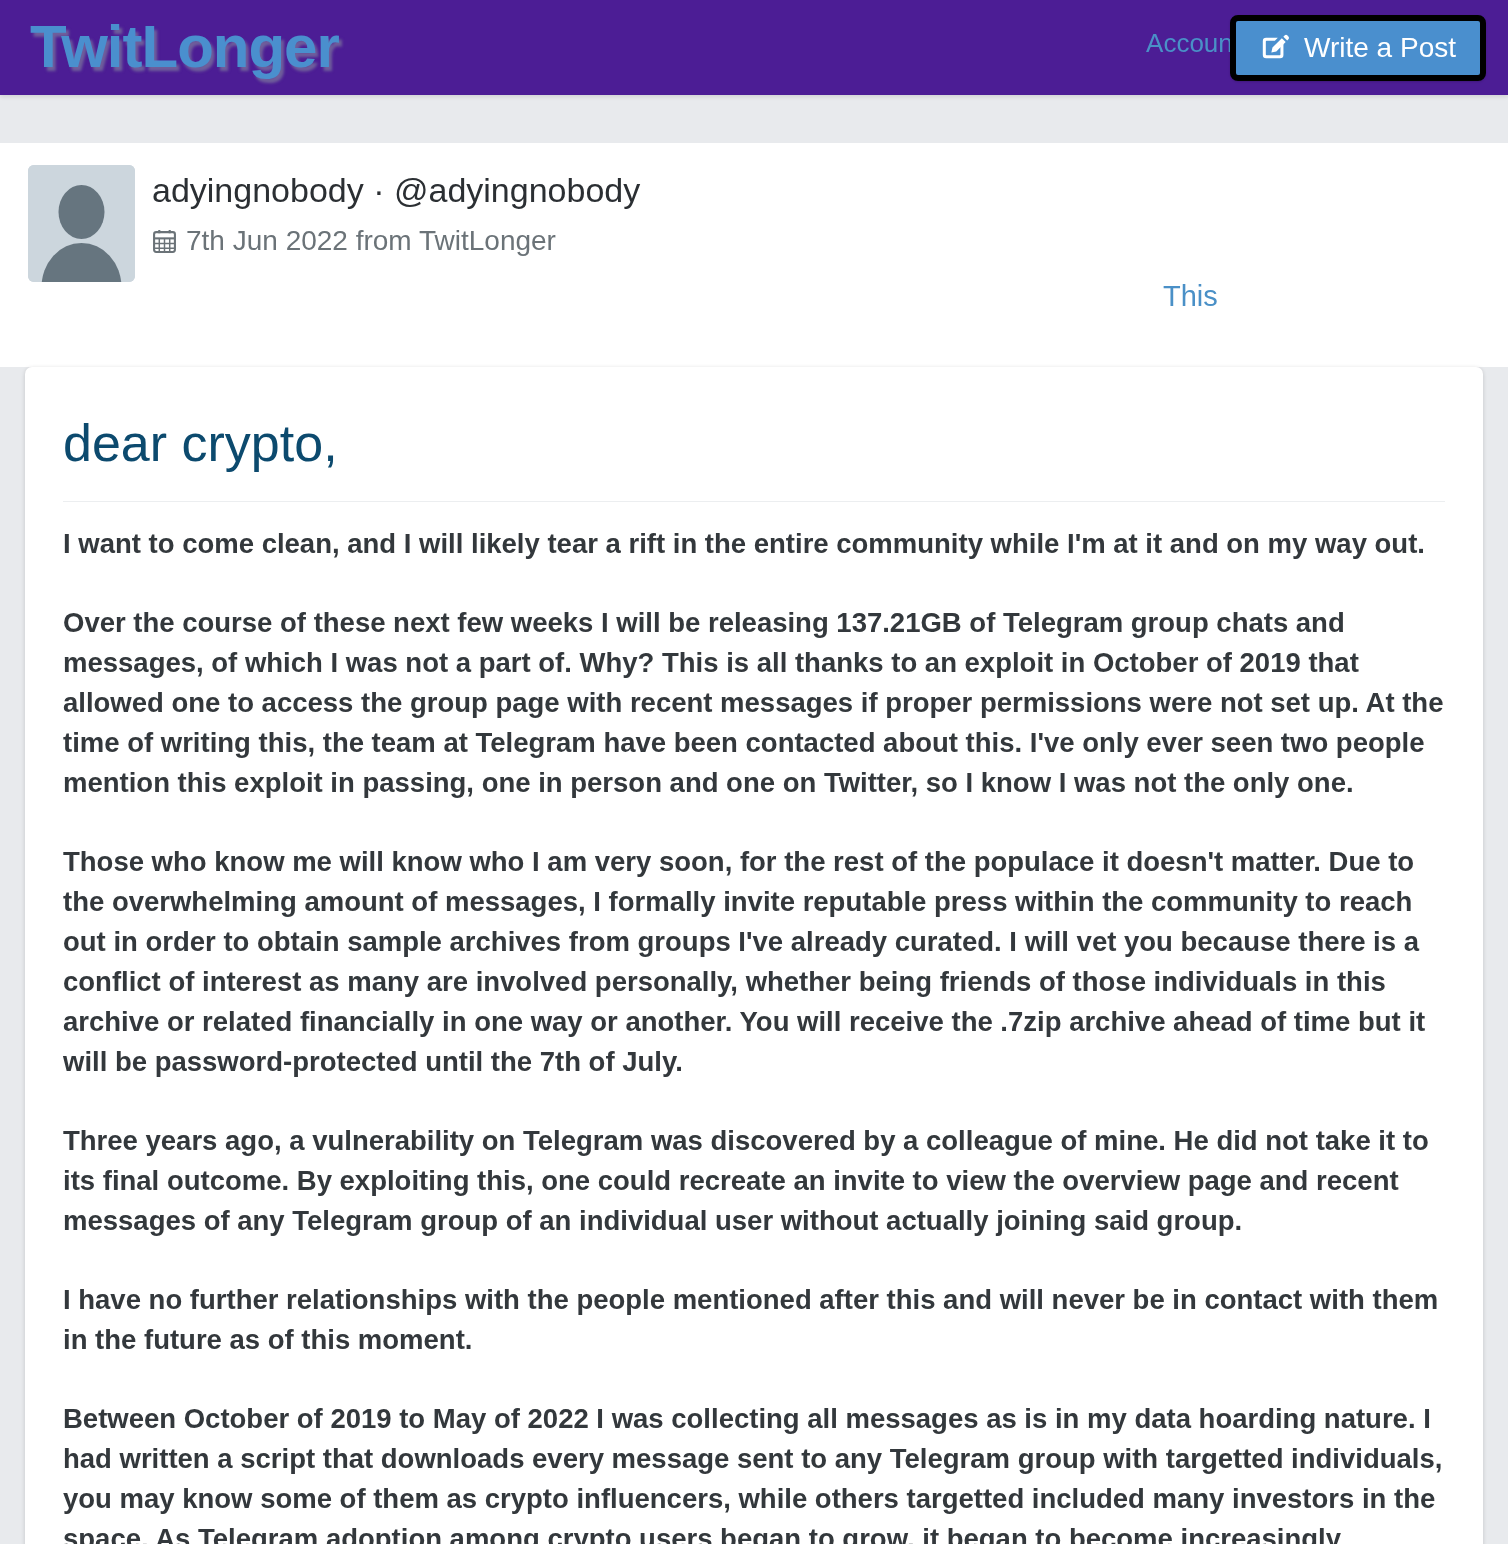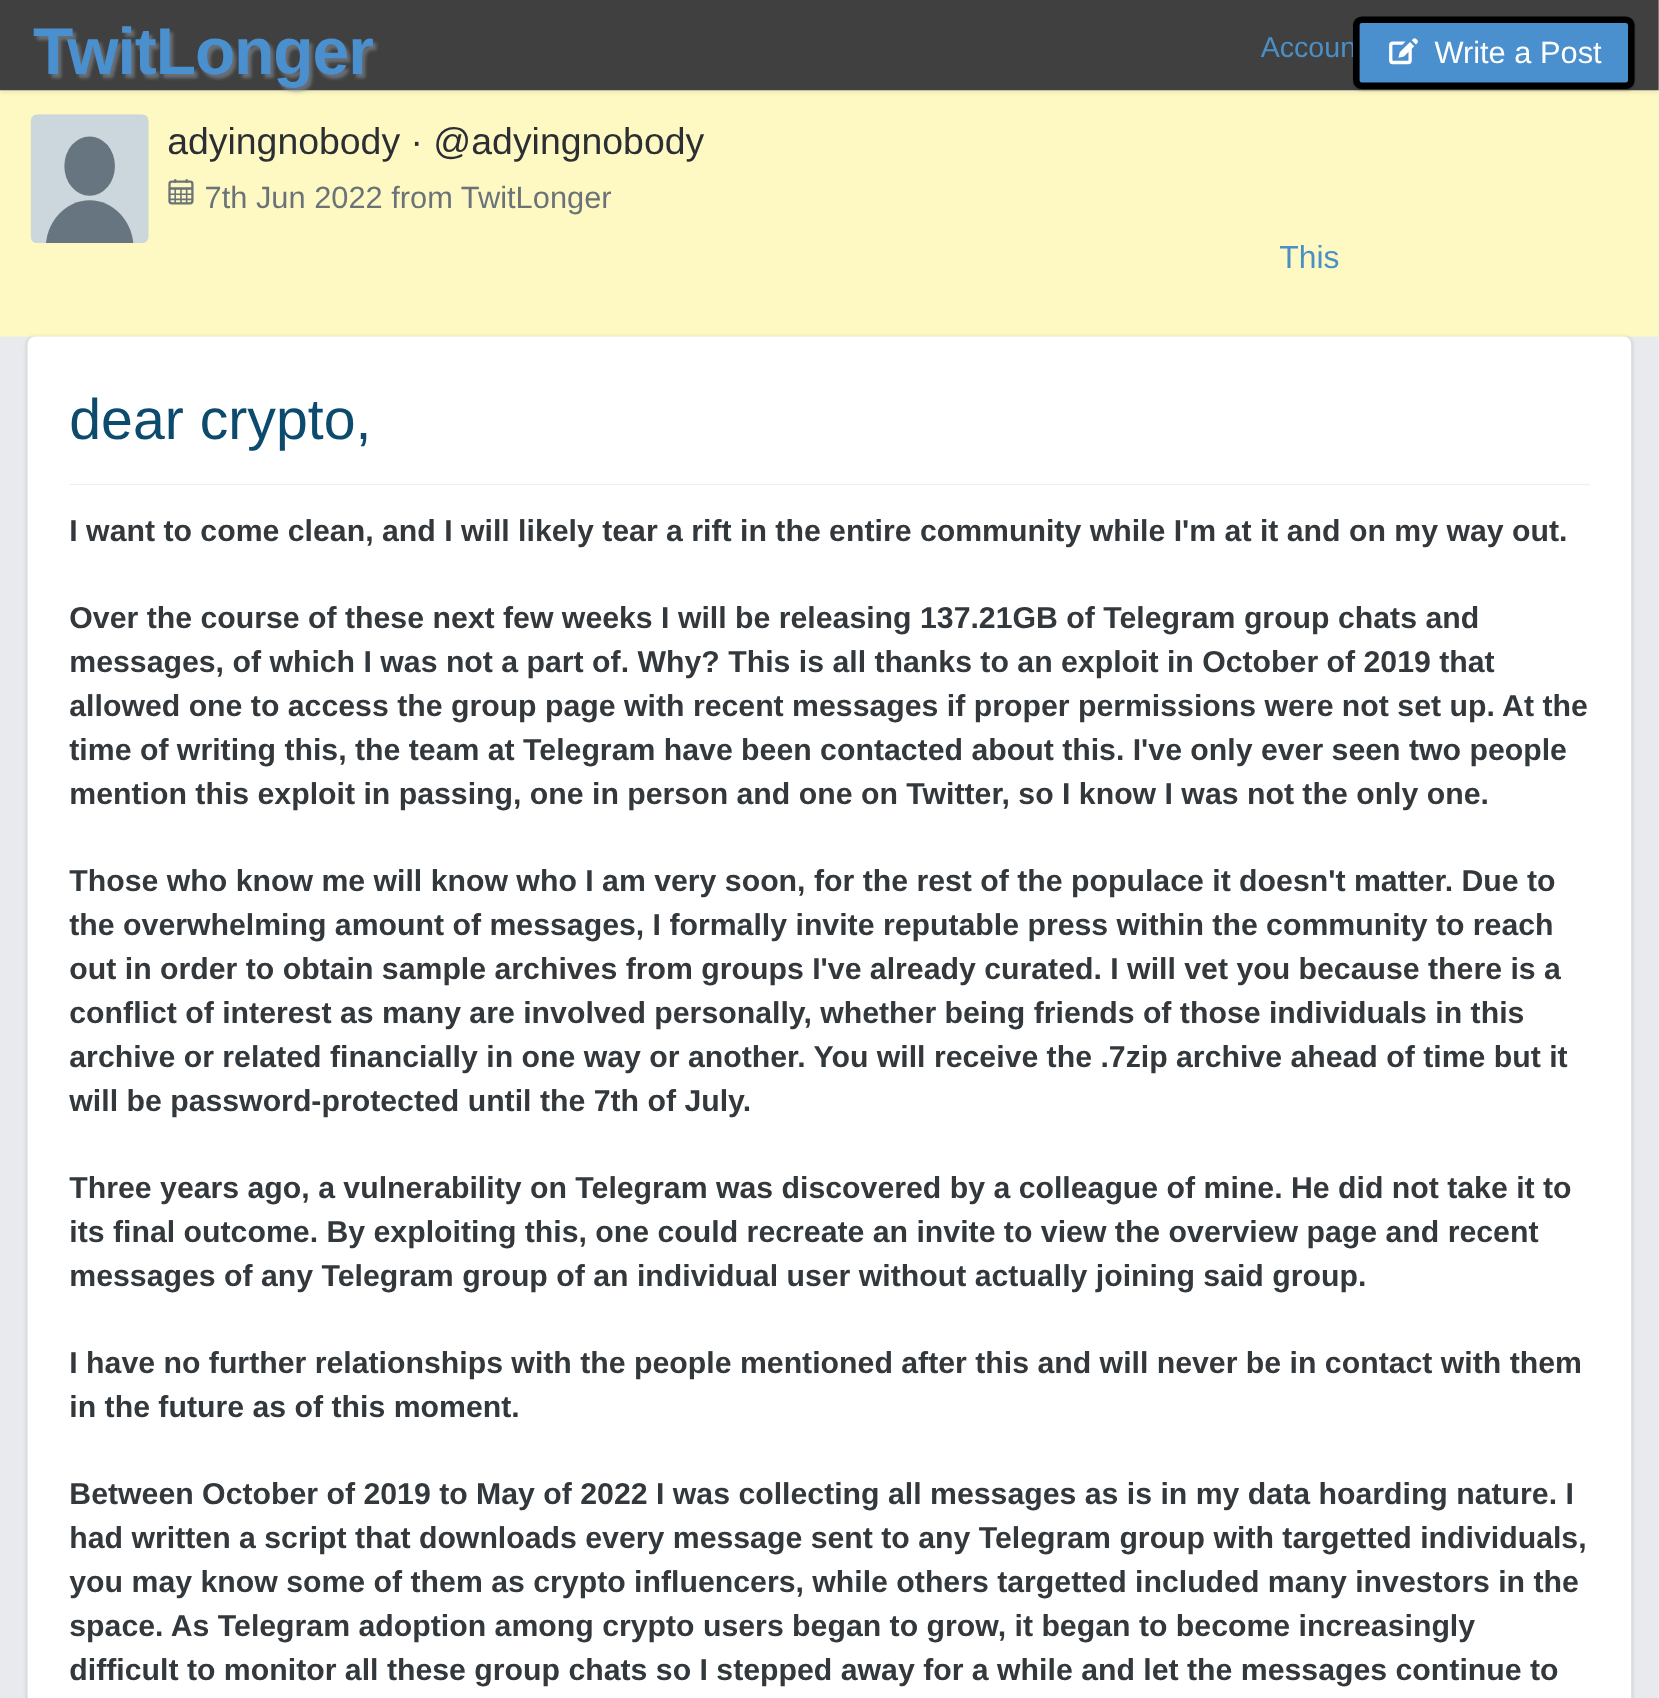--- a/index.html
+++ b/index.html
@@ -11,22 +11,22 @@
     height: 1544px;
     overflow: hidden;
     background: #e8eaed;
     font-family: "Liberation Sans", sans-serif;
     -webkit-font-smoothing: antialiased;
   }
 
   
   .site-header {
     position: relative;
-    height: 82px;
-    background: #404040;
+    height: 95px;
+    background: #4c1d95;
     box-shadow: 0 2px 4px rgba(0,0,0,0.10);
     z-index: 5;
   }
   .header-inner {
     position: relative;
     height: 95px;
   }
   .logo {
     position: absolute;
     left: 30px;
@@ -70,22 +70,23 @@
   .write-post-btn .pencil-square {
     width: 30px;
     height: 30px;
     display: block;
   }
 
   
   .author-strip {
     position: relative;
     height: 224px;
-    background: #fef9c3;
+    background: #ffffff;
     padding: 0;
+    margin-top: 48px;
   }
   .avatar {
     position: absolute;
     left: 28px;
     top: 22px;
     width: 107px;
     height: 117px;
     background: #ccd6dd;
     border-radius: 6px;
     overflow: hidden;
@@ -101,21 +102,21 @@
     color: #2b2f33;
     line-height: 46px;
     white-space: nowrap;
   }
   .author-date {
     margin-top: 10px;
     font-size: 28px;
     color: #6b7378;
     line-height: 36px;
     display: flex;
-    align-items: flex-start;
+    align-items: center;
     gap: 9px;
     white-space: nowrap;
   }
   .cal-icon { width: 25px; height: 25px; display: block; }
   .tweet-link {
     position: absolute;
     left: 1163px;
     top: 137px;
     font-size: 29px;
     color: #4a90c7;

